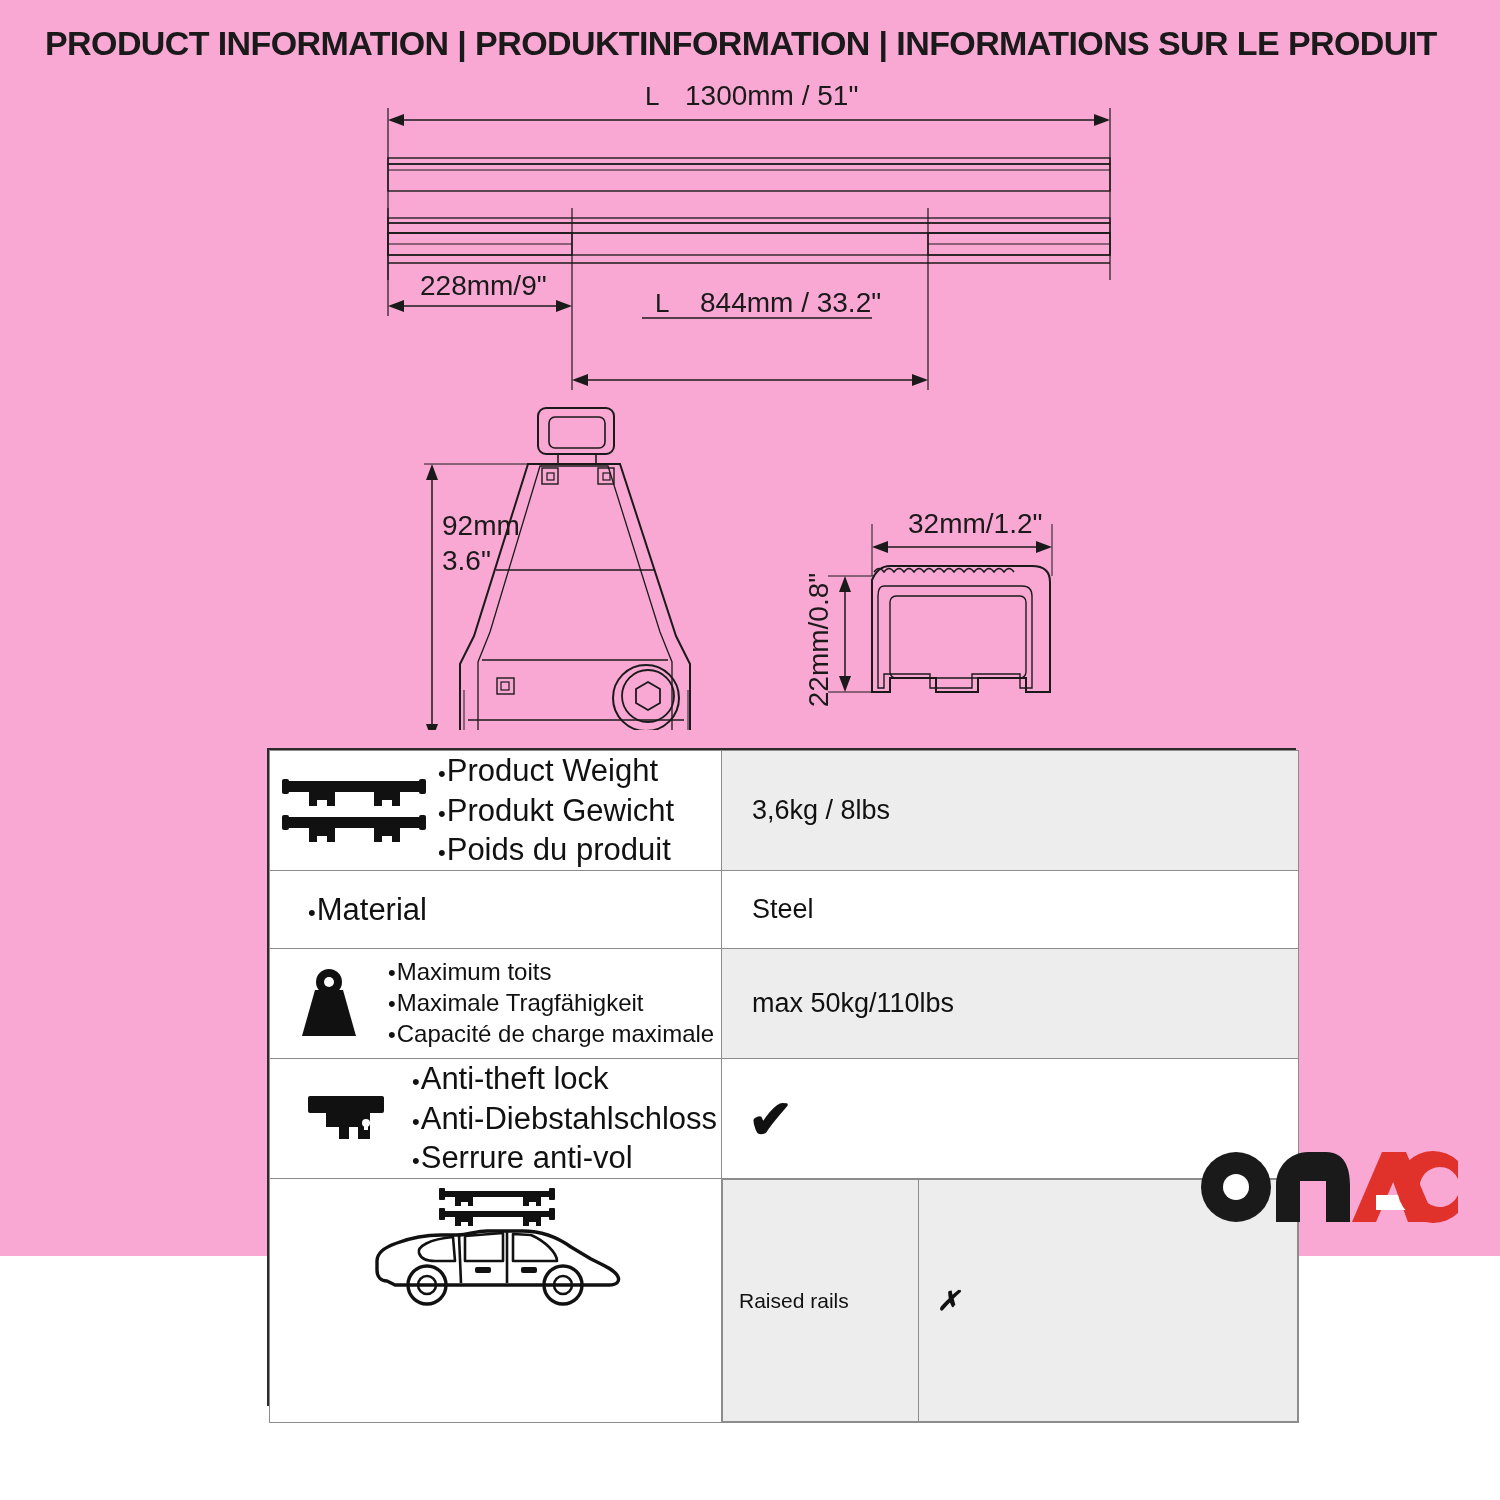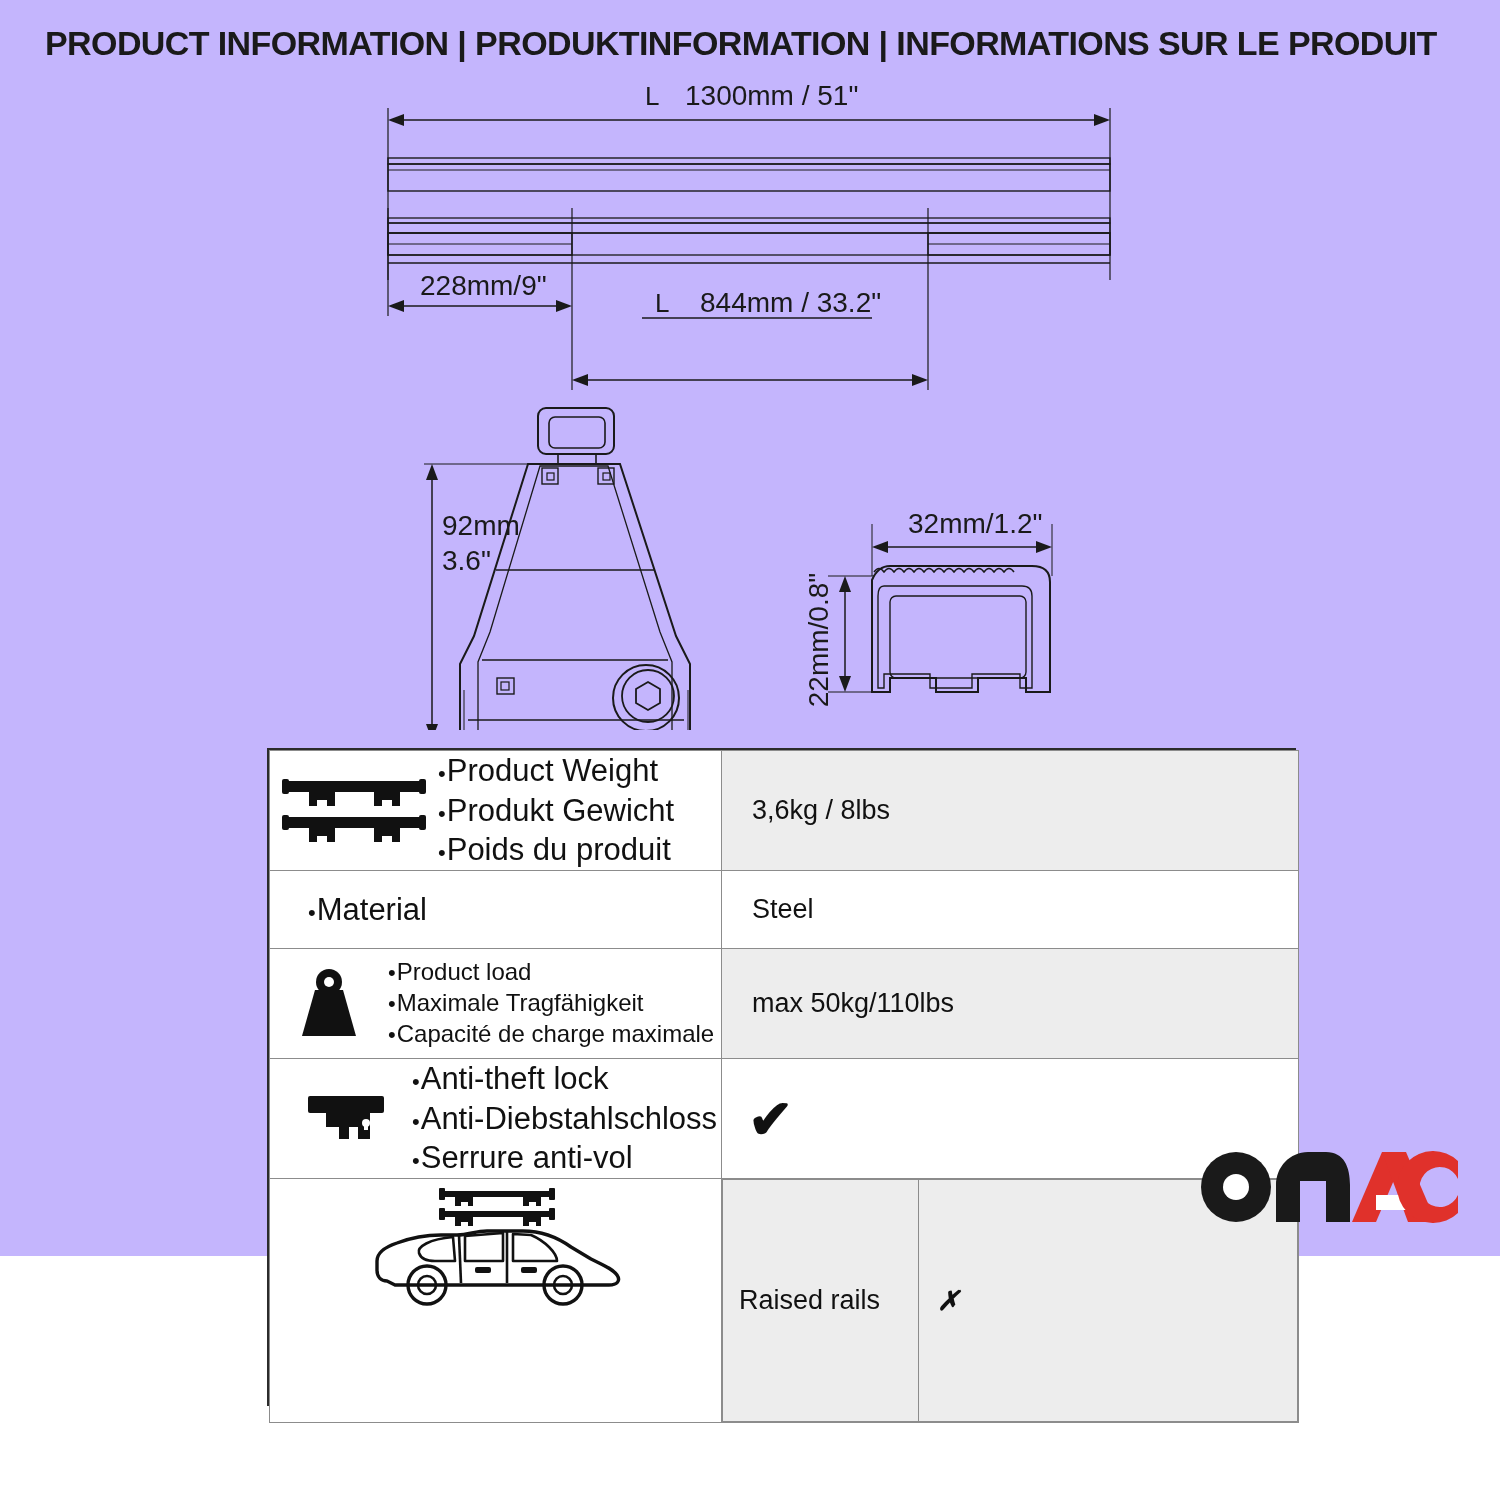--- a/index.html
+++ b/index.html
@@ -5,21 +5,21 @@
   * { box-sizing: border-box; margin: 0; padding: 0; }
   html, body {
     width: 1500px; height: 1500px;
     background: #ffffff;
     font-family: "Liberation Sans", sans-serif;
     overflow: hidden;
   }
   #page {
     position: relative;
     width: 1500px; height: 1256px;
-    background: #c4b5fd;
+    background: #f9a8d4;
   }
 
   
   #title {
     position: absolute;
     left: 45px; top: 24px;
     width: 1420px;
     font-size: 34px;
     font-weight: 700;
     letter-spacing: -0.6px;
@@ -65,21 +65,21 @@
     padding-left: 30px;
   }
 
   .check-mark { font-size: 54px; line-height: 1; padding-left: 26px; color: #111; font-weight: 700; }
   .tick-sm { font-size: 30px; color: #111; padding-left: 14px; }
   .cross-sm { font-size: 27px; color: #111; padding-left: 14px; font-weight: 700; font-style: italic; font-family: "Liberation Sans", sans-serif; }
 
   
   .sub-table { width: 100%; height: 100%; border-collapse: collapse; table-layout: fixed; }
   .sub-table td { border: 1px solid #8c8c8c; }
-  .sub-label { width: 196px; font-size: 27px; color: #111; padding-left: 16px; }
+  .sub-label { width: 196px; font-size: 21px; color: #111; padding-left: 16px; }
   .sub-val { padding-left: 4px; }
   .sub-table tr td:first-child { border-left: none; }
   .sub-table tr:first-child td { border-top: none; }
   .sub-table tr:last-child td { border-bottom: none; }
   .sub-table tr td:last-child { border-right: none; }
 
   .compat-block { padding: 6px 0 0 0; height: 100%; display: flex; flex-direction: column; align-items: center; justify-content: flex-start; }
   .compat-text { font-size: 25px; line-height: 1.25; color: #111; align-self: flex-start; padding-left: 14px; margin-top: 6px; }
 
   
@@ -287,21 +287,21 @@
               <svg width="72" height="76" viewBox="0 0 72 76">
                 <g fill="#111">
                   <circle cx="36" cy="16" r="13"></circle>
                   <circle cx="36" cy="16" r="5" fill="#fff"></circle>
                   <path d="M22,24 h28 l13,46 h-54 z"></path>
                 </g>
               </svg>
             </div>
             <div class="lb">
               <div class="bullets" style="font-size:24px;">
-                <div class="bullet-dot">Product load</div>
+                <div class="bullet-dot">Maximum toits</div>
                 <div class="bullet-dot">Maximale Tragfähigkeit</div>
                 <div class="bullet-dot">Capacité de charge maximale</div>
               </div>
             </div>
           </div>
         </td>
         <td class="col-right shade">
           <div class="value-text">max 50kg/110lbs</div>
         </td>
       </tr>

